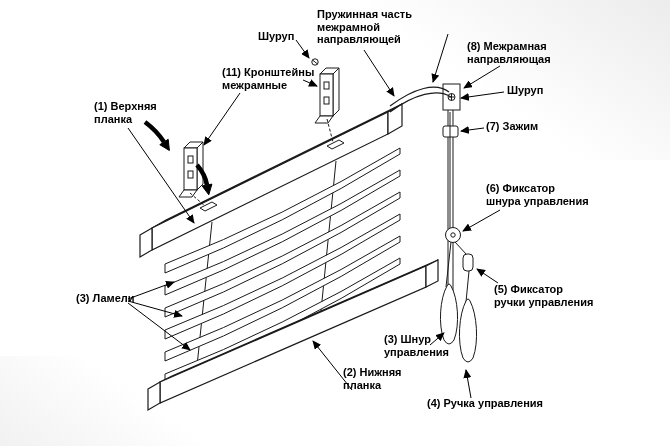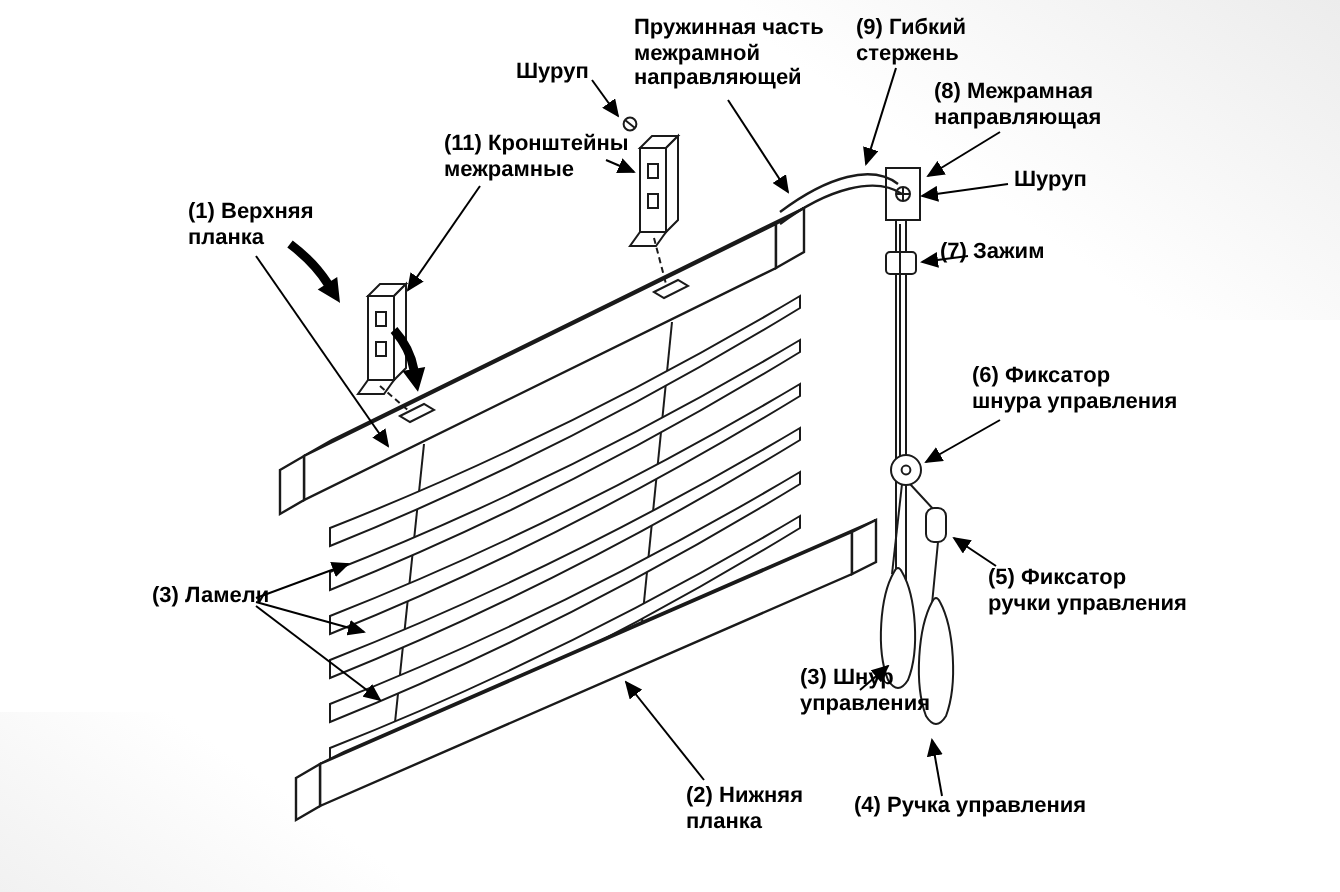--- a/index.html
+++ b/index.html
@@ -163,33 +163,31 @@
       <line x1="430" y1="345" x2="444" y2="333" marker-end="url(#la)"></line>
       <line x1="352" y1="390" x2="313" y2="341" marker-end="url(#la)"></line>
       <line x1="471" y1="398" x2="466" y2="370" marker-end="url(#la)"></line>
     </g>
   </svg>
 
   <div class="label" style="left:258px;top:30px;">Шуруп</div>
   <div class="label" style="left:317px;top:8px;">Пружинная часть
 межрамной
 направляющей</div>
-  <div class="label" style="left:428px;top:8px;">(9) Гибкий
-стержень</div>
   <div class="label" style="left:467px;top:40px;">(8) Межрамная
 направляющая</div>
   <div class="label" style="left:507px;top:84px;">Шуруп</div>
-  <div class="label" style="left:470px;top:120px;">(7) Зажим</div>
+  <div class="label" style="left:486px;top:120px;">(7) Зажим</div>
   <div class="label" style="left:222px;top:66px;">(11) Кронштейны
 межрамные</div>
   <div class="label" style="left:94px;top:100px;">(1) Верхняя
 планка</div>
   <div class="label" style="left:486px;top:182px;">(6) Фиксатор
 шнура управления</div>
   <div class="label" style="left:494px;top:283px;">(5) Фиксатор
 ручки управления</div>
   <div class="label" style="left:76px;top:292px;">(3) Ламели</div>
-  <div class="label" style="left:400px;top:333px;">(3) Шнур
+  <div class="label" style="left:384px;top:333px;">(3) Шнур
 управления</div>
-  <div class="label" style="left:343px;top:392px;">(2) Нижняя
+  <div class="label" style="left:343px;top:366px;">(2) Нижняя
 планка</div>
   <div class="label" style="left:427px;top:397px;">(4) Ручка управления</div>
 </div>
 
 </body></html>

